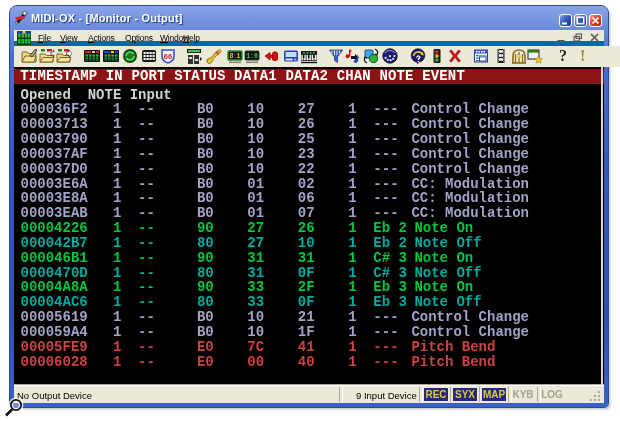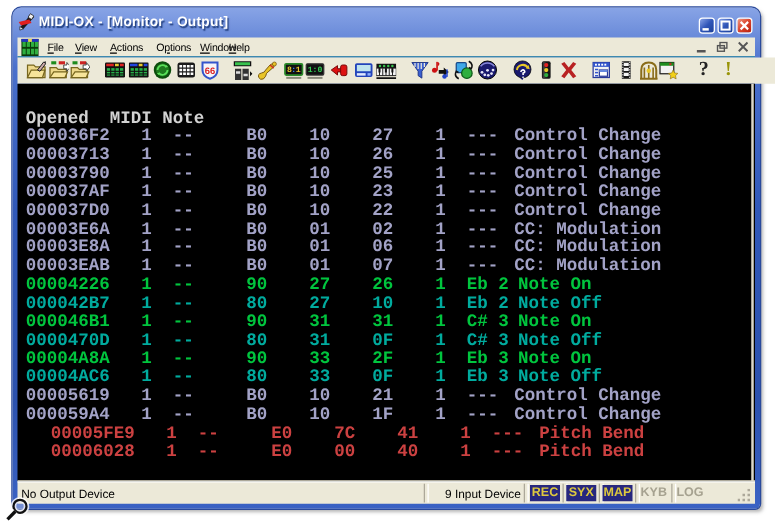--- a/index.html
+++ b/index.html
@@ -13,36 +13,36 @@
   text-shadow:1px 1px 1px #1a3878;letter-spacing:.2px;}
 .tbtn{position:absolute;top:8px;width:13px;height:13px;border-radius:3px;
   border:1px solid #fff;box-sizing:border-box;color:#fff;}
 .tbtn svg{display:block;}
 svg{display:block;}
 #bmin{left:549px;background:linear-gradient(135deg,#8aa4e8 0%,#2f55b8 50%,#1c3f96 100%);}
 #bmax{left:564px;background:linear-gradient(135deg,#8aa4e8 0%,#2f55b8 50%,#1c3f96 100%);}
 #bclose{left:579px;background:linear-gradient(135deg,#f0a088 0%,#dd4830 45%,#b81d0a 100%);}
 #appicon{position:absolute;left:4px;top:4px;width:15px;height:15px;}
 #menubar{position:absolute;left:14px;top:30px;width:590px;height:16px;background:#ece9d8;
-  font-size:8.5px;color:#000;border-bottom:1px solid #0369a1;box-sizing:border-box;}
+  font-size:8.5px;color:#000;border-bottom:5px solid #0369a1;box-sizing:border-box;}
 .mi{position:absolute;top:3px;letter-spacing:-.2px;}
 .mi u{text-decoration:underline;}
 #toolbar{position:absolute;left:14px;top:46px;width:612px;height:21px;background:#ece9d8;}
 #content{position:absolute;left:14px;top:67px;width:590px;height:318px;background:#000;}
 #hdrrow{position:absolute;left:0px;top:2px;width:590px;height:15px;background:#8a1313;
   color:#fff;font-family:"Liberation Mono",monospace;font-weight:bold;font-size:14px;
   line-height:15px;letter-spacing:.15px;white-space:pre;}
 #hdrrow span{margin-left:6.3px;}
 #mon{position:absolute;left:6.5px;top:20.5px;font-family:"Liberation Mono",monospace;
   font-weight:bold;font-size:14px;line-height:14.85px;white-space:pre;}
 .op{color:#d2d2d2;}
 .cc{color:#a2a2c6;}
 .on{color:#00c53e;}
 .off{color:#00ab9e;text-align:center;}
-.pb{color:#cc4141;margin-left:20px;}
+.pb{color:#cc4141;}
 #mon i{font-style:normal;position:relative;left:-4px;font-family:Liberation Mono, monospace;}
 #mon .on i,#mon .off i{left:-1px;}
 #statusbar{position:absolute;left:14px;top:385px;width:590px;height:18px;background:#ece9d8;
   border-top:1px solid #fff;box-sizing:border-box;font-size:9.5px;color:#000;padding-left:28px;}
 #statusbar:before{content:"";position:absolute;left:0;top:-2px;width:590px;height:1px;background:#aca899;}
 .sep{position:absolute;top:1px;width:2px;height:15px;
   border-left:1px solid #aca899;border-right:1px solid #fff;}
 .led{position:absolute;top:2px;width:24px;height:13px;background:#27277e;color:#ddc83e;
   font-weight:bold;font-size:10px;text-align:center;line-height:13px;}
 .ledoff{position:absolute;top:2px;width:24px;height:13px;color:#a6a290;
@@ -351,21 +351,22 @@
 <svg class="ticon" style="left:513px" viewBox="0 0 16 16">
       <rect x="1" y="2" width="11" height="9" fill="#f2f2f2" stroke="#222" stroke-width="1"></rect>
       <rect x="1" y="2" width="11" height="2.6" fill="#1d8c1d"></rect>
       <rect x="8.5" y="2.5" width="1.6" height="1.6" fill="#cc2222"></rect>
       <path d="M11.5 8 l1.2 2.4 2.6.3 -1.9 1.8 .5 2.6 -2.4-1.3 -2.3 1.3 .4-2.6 -1.9-1.8 2.6-.3 Z" fill="#f2d018" stroke="#8a6d1a" stroke-width=".5"></path>
     </svg>
 <span style="position:absolute;left:545px;top:1px;font:bold 16px 'Liberation Serif';color:#222">?</span>
 <span style="position:absolute;left:566px;top:1px;font:bold 16px 'Liberation Serif';color:#999408">!</span>
 </div>
 <div id="content">
- <div id="mon"><span class="op">Opened  MIDI Note</span>
+ <div id="hdrrow"><span>TIMESTAMP IN PORT STATUS DATA1 DATA2 CHAN NOTE EVENT</span></div>
+ <div id="mon"><span class="op">Opened  NOTE Input</span>
 <span class="cc">000036F2   1  --     B0    10    27    1  ---  <i>Control Change</i></span>
 <span class="cc">00003713   1  --     B0    10    26    1  ---  <i>Control Change</i></span>
 <span class="cc">00003790   1  --     B0    10    25    1  ---  <i>Control Change</i></span>
 <span class="cc">000037AF   1  --     B0    10    23    1  ---  <i>Control Change</i></span>
 <span class="cc">000037D0   1  --     B0    10    22    1  ---  <i>Control Change</i></span>
 <span class="cc">00003E6A   1  --     B0    01    02    1  ---  <i>CC: Modulation</i></span>
 <span class="cc">00003E8A   1  --     B0    01    06    1  ---  <i>CC: Modulation</i></span>
 <span class="cc">00003EAB   1  --     B0    01    07    1  ---  <i>CC: Modulation</i></span>
 <span class="on">00004226   1  --     90    27    26    1  Eb 2 <i>Note On</i></span>
 <span class="off">000042B7   1  --     80    27    10    1  Eb 2 <i>Note Off</i></span>

